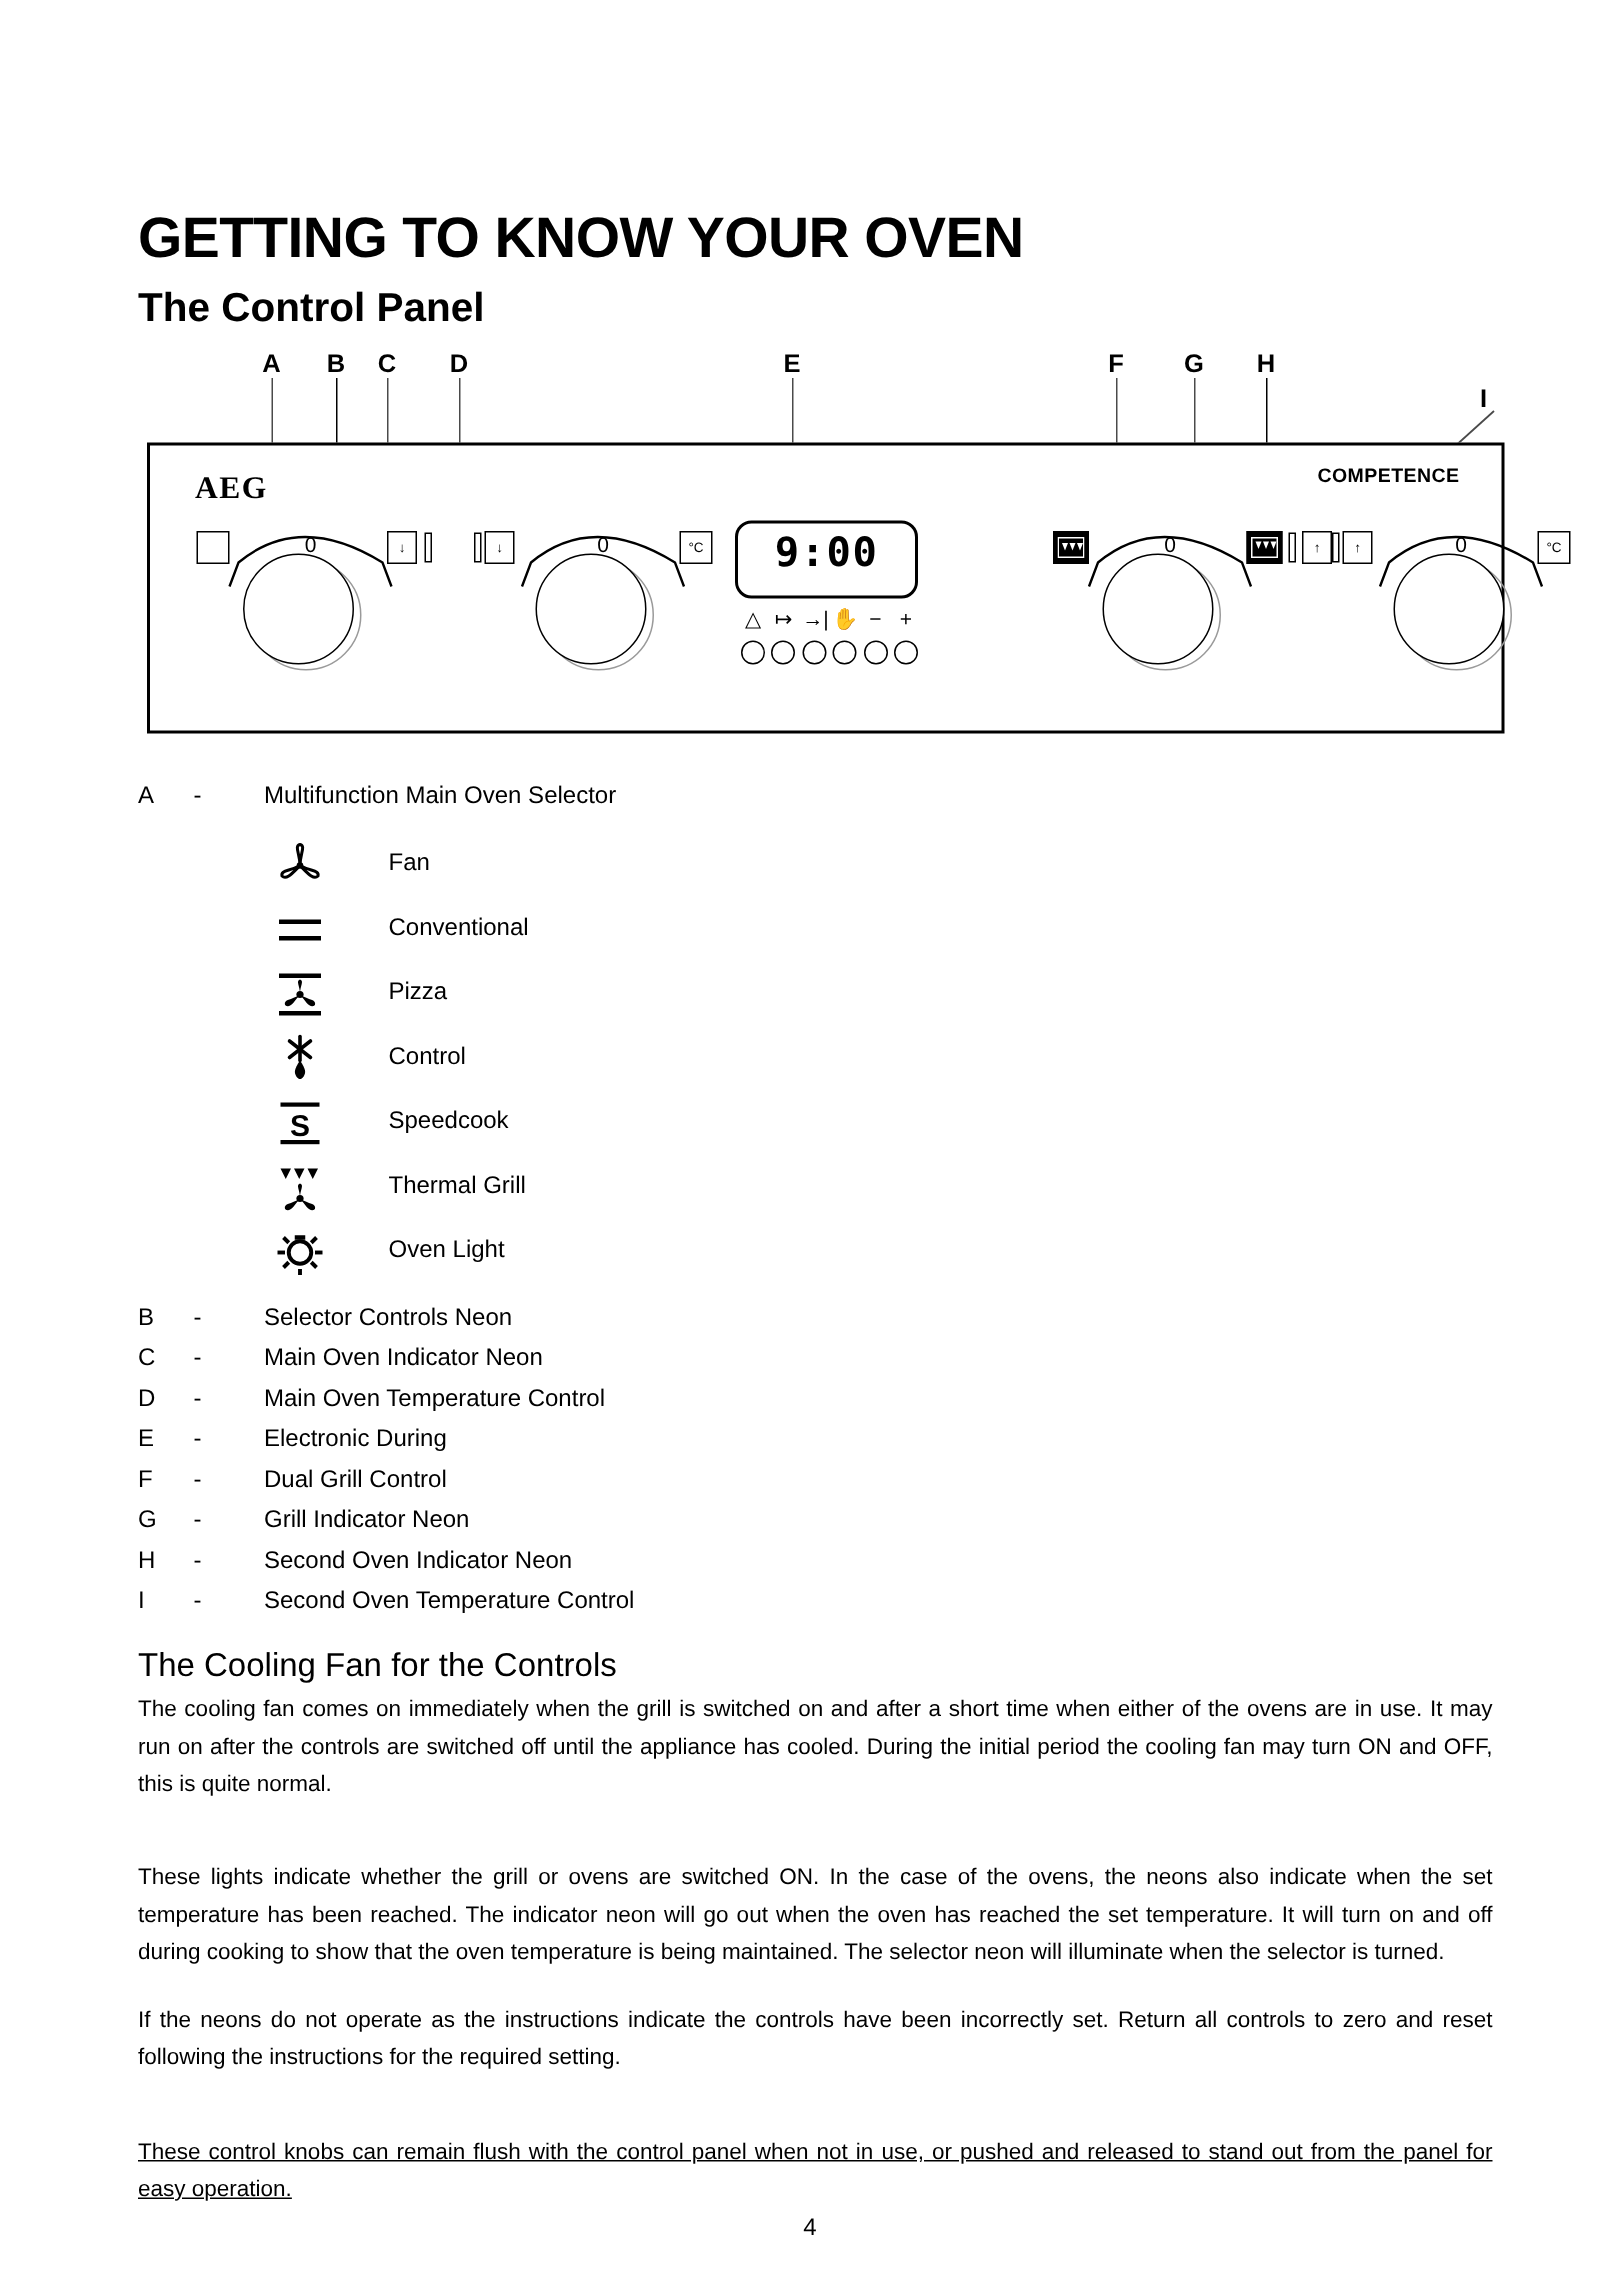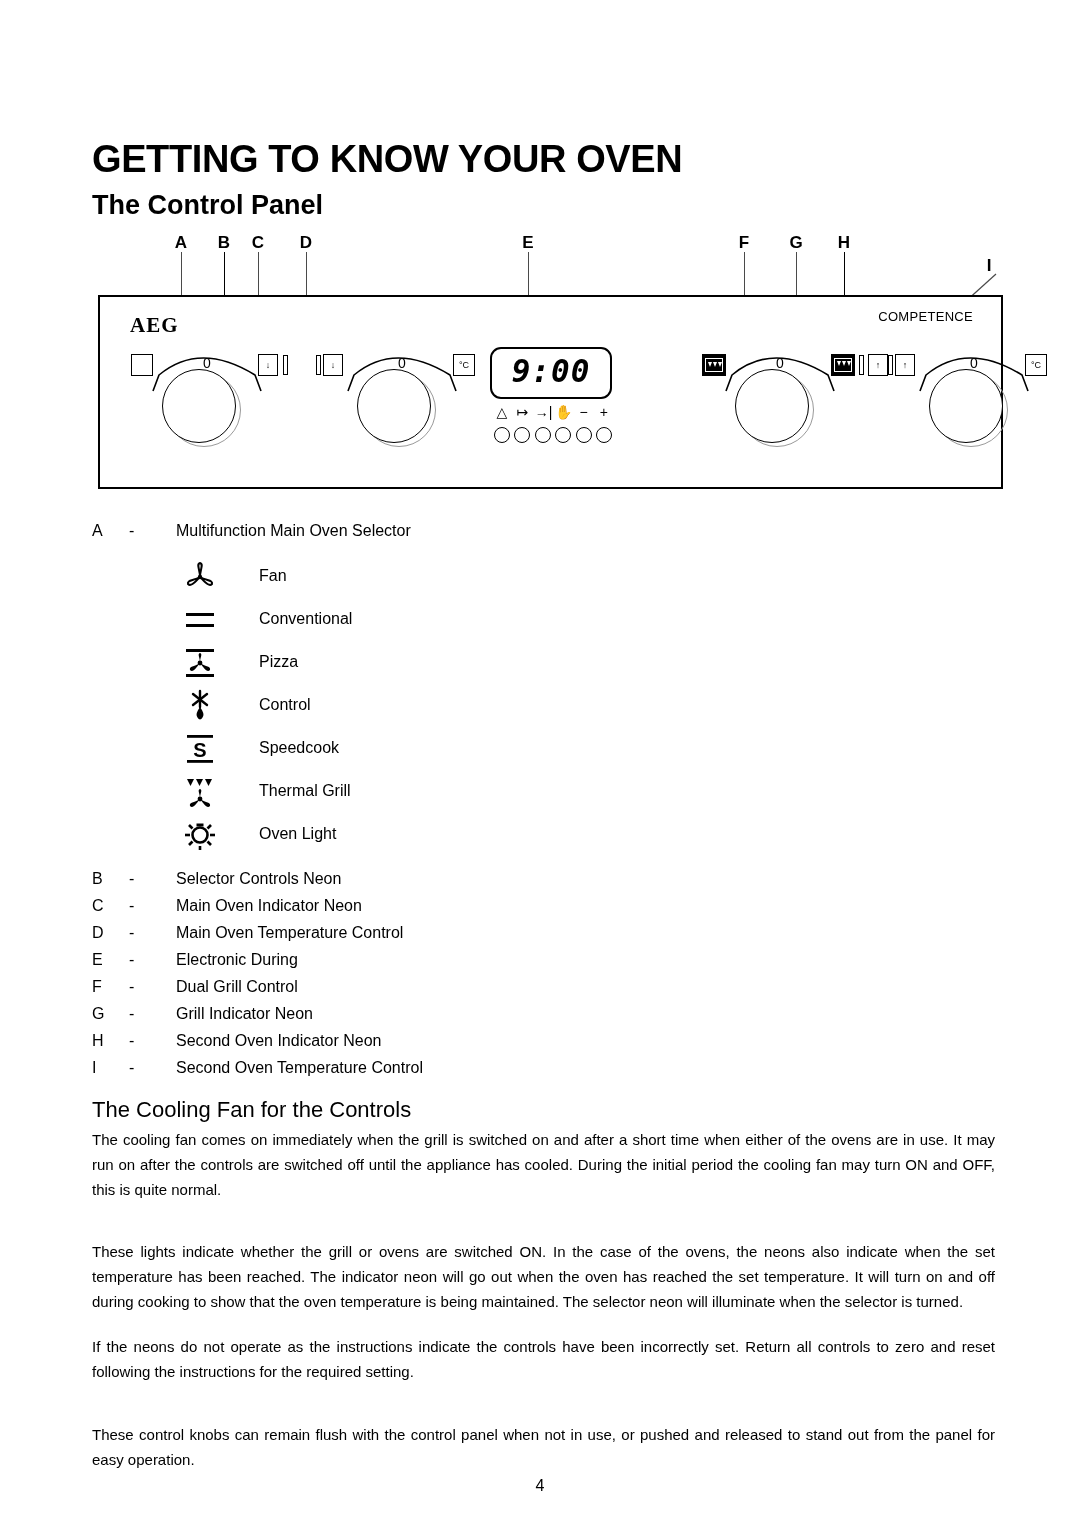--- a/index.html
+++ b/index.html
@@ -41,21 +41,21 @@
     position:absolute; left:98px; top:261px; width:905px; height:194px;
     border:2px solid #000; background:#fff;
   }
   .aeg {
     position:absolute; left:30px; top:16px;
     font-family:"Liberation Serif", serif;
     font-size:21px; font-weight:bold; letter-spacing:1px;
   }
   .competence {
     position:absolute; right:28px; top:12px;
-    font-size:13px; font-weight:normal; letter-spacing:0.3px;
+    font-size:13px; font-weight:bold; letter-spacing:0.3px;
     white-space:nowrap;
   }
 
   
   .knob-group { position:absolute; }
   .knob-circle {
     position:absolute; left:18px; top:26px;
     width:74px; height:74px; border-radius:50%;
     border:1.6px solid #000; background:#fff;
   }
@@ -80,21 +80,21 @@
   .mini-label { font-size:9px; line-height:1; }
 
   
   .timer-lcd {
     position:absolute; left:0; top:0; width:122px; height:52px;
     border:2px solid #000; border-radius:11px; background:#fff;
   }
   .timer-digits {
     position:absolute; left:0; top:6px; width:122px; text-align:center;
     font-family:"DejaVu Sans Mono", monospace;
-    font-size:31px; font-weight:bold; font-style:italic; letter-spacing:1px;
+    font-size:27px; font-weight:bold; letter-spacing:1px;
   }
   .timer-symbols {
     position:absolute; left:4px; top:58px; width:118px;
     display:flex; justify-content:space-between; align-items:flex-end;
   }
   .timer-symbols span { font-size:14px; line-height:1; width:16px; text-align:center; }
   .timer-buttons {
     position:absolute; left:4px; top:80px; width:118px;
     display:flex; justify-content:space-between;
   }
@@ -425,17 +425,17 @@
       <span class="txt">Second Oven Temperature Control</span>
     </div>
   </div>
 
   <div class="sect-h" style="left:92px; top:1063px;">The Cooling Fan for the Controls</div>
   <div class="para" style="left:92px; top:1093px;">The cooling fan comes on immediately when the grill is switched on and after a short time when either of  the ovens are in use. It may run on after the controls are switched  off  until the appliance has cooled. During the initial period the cooling fan may turn ON and OFF, this is quite normal.</div>
 
   <div class="para" style="left:92px; top:1205px;">These lights indicate whether the grill or ovens are switched ON.  In the case of the ovens, the neons also indicate when the set temperature has been reached.  The indicator neon will go out when the oven has reached the set temperature.  It will turn on and off during cooking to show that the oven temperature is being maintained. The selector neon will illuminate when the selector is turned.</div>
   <div class="para" style="left:92px; top:1300px;">If the neons do not operate as the instructions indicate the controls have been incorrectly set. Return all controls to zero and reset following the instructions for the required setting.</div>
 
-  <div class="para" style="left:92px; top:1388px;">These control knobs can remain flush with the control panel when not in use, or pushed and released to stand out from the panel for easy operation.</div>
+  <div class="para" style="left:92px; top:1388px;text-decoration:underline;">These control knobs can remain flush with the control panel when not in use, or pushed and released to stand out from the panel for easy operation.</div>
 
   <div class="pageno">4</div>
 
 </div>
 
 </body></html>

